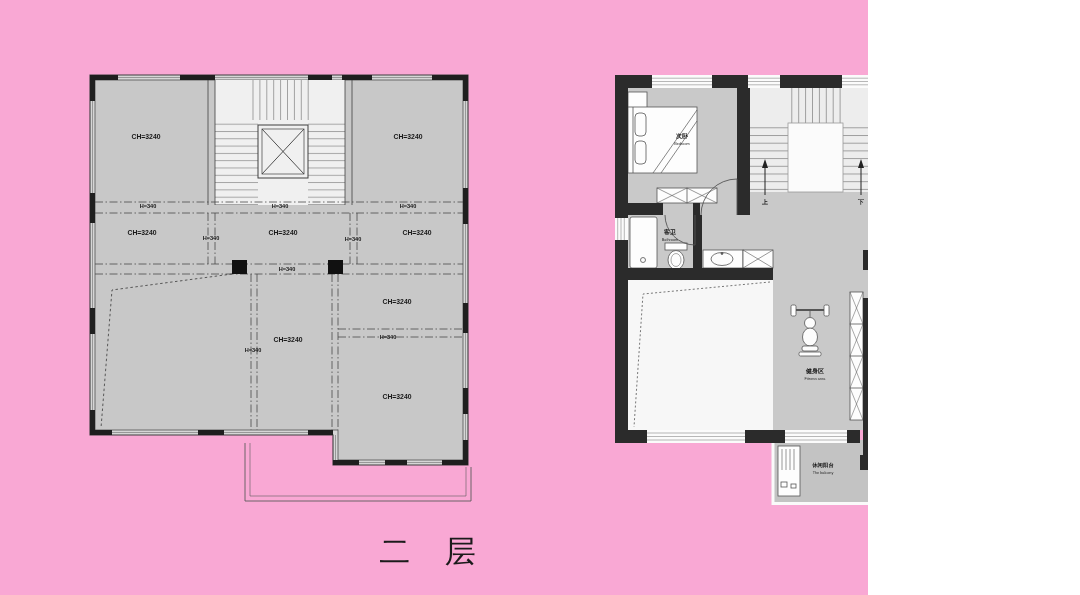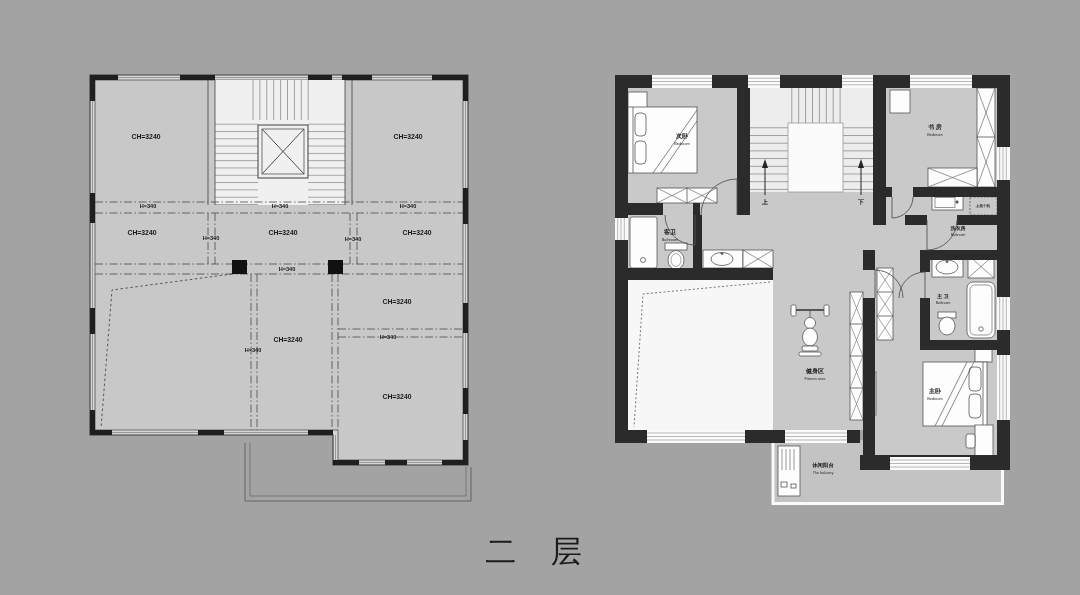--- a/index.html
+++ b/index.html
@@ -1,16 +1,16 @@
 <!DOCTYPE html>
 <html><head>
 <meta charset="utf-8">
 <style>
   html,body{margin:0;padding:0;}
-  .canvas{position:relative;width:1080px;height:595px;background:#a3a3a3;overflow:hidden;
+  .canvas{position:relative;width:868px;height:595px;background:#f9a8d4;overflow:hidden;
           font-family:"Liberation Sans", sans-serif;}
   svg{position:absolute;}
   #left-plan{left:80px;top:58px;}
   #right-plan{left:605px;top:58px;}
   .sheet-title{position:absolute;left:0;top:531px;width:100%;text-align:center;
                font-size:31px;letter-spacing:13px;color:#1b1b1b;font-weight:400;}
   text{fill:#161616;}
   .zh{font-size:6px;font-weight:700;}
   .en{font-size:3.8px;font-weight:400;fill:#2a2a2a;}
   .dim{font-size:6.8px;font-weight:700;}

